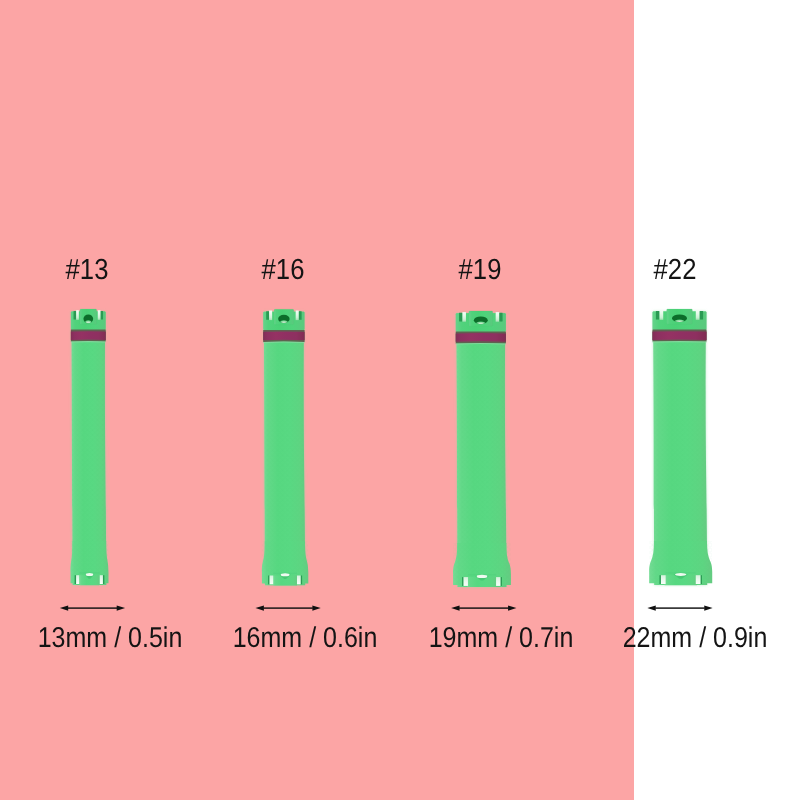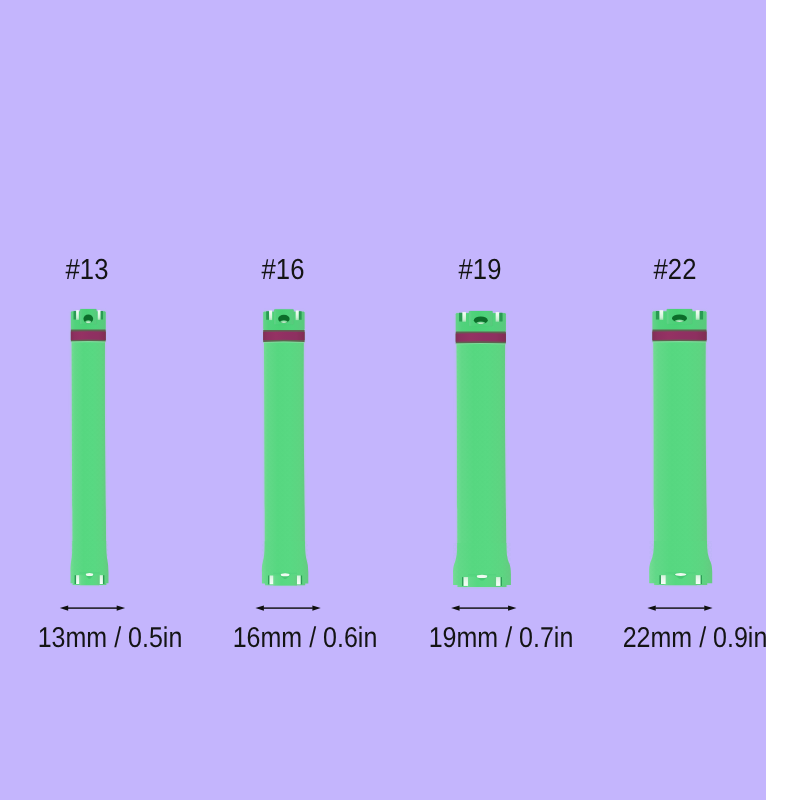--- a/index.html
+++ b/index.html
@@ -1,19 +1,19 @@
 <!DOCTYPE html>
 <html><head>
 <meta charset="utf-8">
 <title>Perm Rod Size Chart</title>
 <style>
   html,body{margin:0;padding:0;}
   body{width:800px;height:800px;background:#ffffff;overflow:hidden;
        font-family:"Liberation Sans",sans-serif;-webkit-font-smoothing:antialiased;text-rendering:geometricPrecision;}
-  #stage{position:relative;width:766px;height:800px;background:#c4b5fd;}
+  #stage{position:relative;width:634px;height:800px;background:#fca5a5;}
   .size-label{position:absolute;text-align:center;color:#141414;
        font-size:29px;line-height:20px;white-space:nowrap;letter-spacing:0px;
        transform:scaleX(0.885);transform-origin:center top;}
   .dim-label{position:absolute;text-align:center;color:#141414;
        font-size:28.6px;line-height:20px;white-space:nowrap;letter-spacing:0px;
        transform:scaleX(0.875);transform-origin:center top;}
   .arrow-svg{position:absolute;}
   .rod-svg{position:absolute;}
 </style>
 </head>

